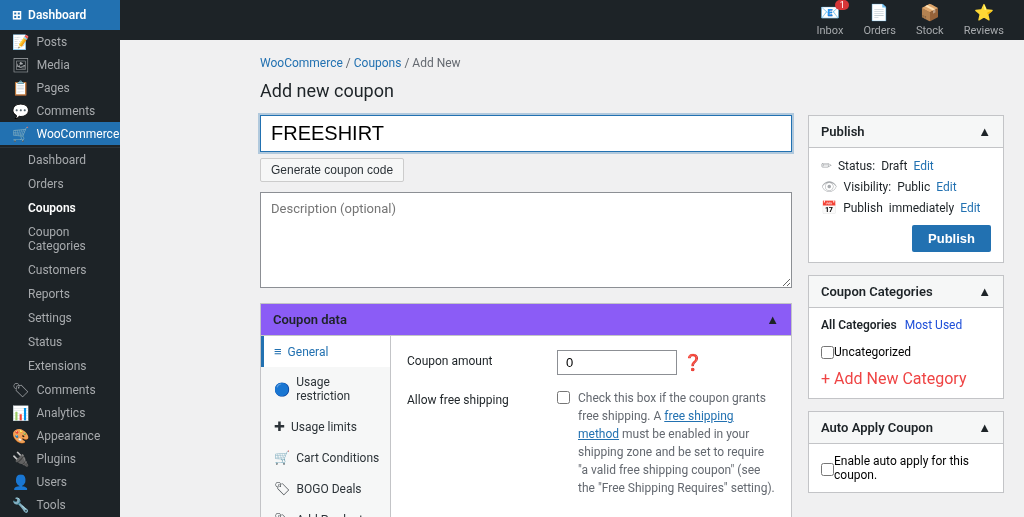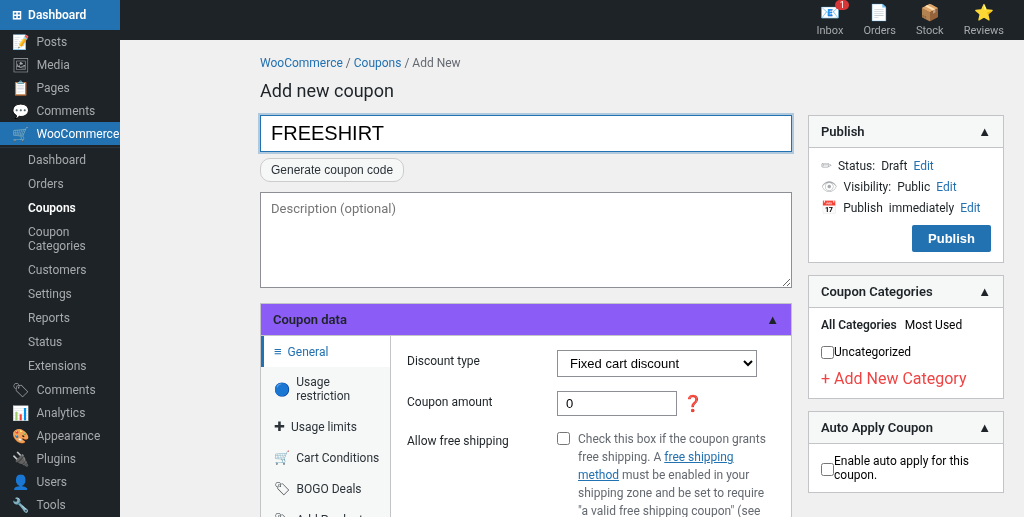--- a/index.html
+++ b/index.html
@@ -33,21 +33,21 @@
     
     .page-title { font-size: 18px; font-weight: 400; color: #1d2327; margin-bottom: 14px; }
 
     
     .content-wrap { display: flex; gap: 16px; align-items: flex-start; }
     .content-main { flex: 1; }
     .content-sidebar { width: 196px; flex-shrink: 0; }
 
     
     .coupon-code-input { width: 100%; padding: 6px 10px; font-size: 20px; font-weight: 400; border: 1.5px solid #2271b1; outline: none; background: #fff; box-shadow: 0 0 0 2px rgba(34,113,177,0.3); }
-    .generate-btn { margin-top: 6px; padding: 4px 10px; background: #f6f7f7; border: 1px solid #ccc; cursor: pointer; font-size: 12px; color: #2c3338; border-radius: 10px; }
+    .generate-btn { margin-top: 6px; padding: 4px 10px; background: #f6f7f7; border: 1px solid #ccc; cursor: pointer; font-size: 12px; color: #2c3338; border-radius: 2px; }
 
     
     .desc-textarea { width: 100%; height: 96px; margin-top: 10px; padding: 8px 10px; border: 1px solid #8c8f94; font-size: 13px; color: #9ca0a4; resize: vertical; font-family: inherit; }
 
     
     .coupon-data-panel { background: #fff; border: 1px solid #c3c4c7; margin-top: 12px; }
     .panel-header { background: #8b5cf6; padding: 8px 12px; display: flex; align-items: center; justify-content: space-between; border-bottom: 1px solid #c3c4c7; font-weight: 600; font-size: 13px; color: #1d2327; cursor: pointer; }
     .panel-body { display: flex; min-height: 240px; }
 
     
@@ -73,21 +73,21 @@
     .side-box { background: #fff; border: 1px solid #c3c4c7; margin-bottom: 12px; }
     .side-box-header { background: #f6f7f7; padding: 8px 12px; display: flex; align-items: center; justify-content: space-between; border-bottom: 1px solid #c3c4c7; font-weight: 600; font-size: 13px; color: #1d2327; }
     .side-box-body { padding: 10px 12px; font-size: 12px; }
     .status-row { display: flex; align-items: center; gap: 6px; margin-bottom: 6px; color: #1d2327; }
     .status-row a { color: #2271b1; text-decoration: none; }
     .status-icon { font-size: 13px; color: #a7aaad; }
     .publish-btn { display: block; margin-top: 10px; margin-left: auto; padding: 6px 16px; background: #2271b1; color: #fff; border: none; cursor: pointer; font-size: 13px; font-weight: 600; border-radius: 2px; }
 
     
     .cat-tabs { display: flex; gap: 8px; margin-bottom: 8px; }
-    .cat-tab { font-size: 12px; color: #000000; cursor: pointer; text-decoration: none; }
+    .cat-tab { font-size: 12px; color: #1d4ed8; cursor: pointer; text-decoration: none; }
     .cat-tab.active { color: #1d2327; font-weight: 600; text-decoration: none; }
     .cat-item { display: flex; align-items: center; gap: 0; padding: 4px 0; font-size: 12px; }
     .add-cat { color: #ef4444; font-size: 16px; cursor: pointer; text-decoration: none; margin-top: 6px; display: block; }
 
     
     .auto-apply-row { display: flex; align-items: center; gap: 0; font-size: 12px; }
 
     
     ::-webkit-scrollbar { width: 6px; }
     ::-webkit-scrollbar-thumb { background: #c3c4c7; border-radius: 3px; }
@@ -120,22 +120,22 @@
   <div class="sidebar-item active">
     <span class="icon">🛒</span>
     <span>WooCommerce</span>
   </div>
   <div class="sidebar-section">
     <div class="sidebar-sub">Dashboard</div>
     <div class="sidebar-sub">Orders</div>
     <div class="sidebar-sub bold active">Coupons</div>
     <div class="sidebar-sub">Coupon Categories</div>
     <div class="sidebar-sub">Customers</div>
+    <div class="sidebar-sub">Reports</div>
     <div class="sidebar-sub">Settings</div>
-    <div class="sidebar-sub">Reports</div>
     <div class="sidebar-sub">Status</div>
     <div class="sidebar-sub">Extensions</div>
   </div>
   <div class="sidebar-item">
     <span class="icon">🏷</span>
     <span>Comments</span>
   </div>
   <div class="sidebar-item">
     <span class="icon">📊</span>
     <span>Analytics</span>
@@ -231,30 +231,20 @@
             </div>
             <div class="tab-item">
               <span class="tab-icon">🏷</span>
               <span>Add Products</span>
             </div>
 
           </div>
 
           <div class="tab-content">
 
-            <div class="form-row">
-              <label class="form-label">Discount type</label>
-              <div class="form-field">
-                <select class="form-select">
-                  <option>Percentage discount</option>
-                  <option selected="">Fixed cart discount</option>
-                  <option>Fixed product discount</option>
-                </select>
-              </div>
-            </div>
 
             <div class="form-row">
               <label class="form-label">Coupon amount</label>
               <div class="form-field" style="display:flex;align-items:center;">
                 <input type="text" class="form-input-sm" value="0" style="">
                 <span class="form-help">❓</span>
               </div>
             </div>
 
             <div class="form-row">

